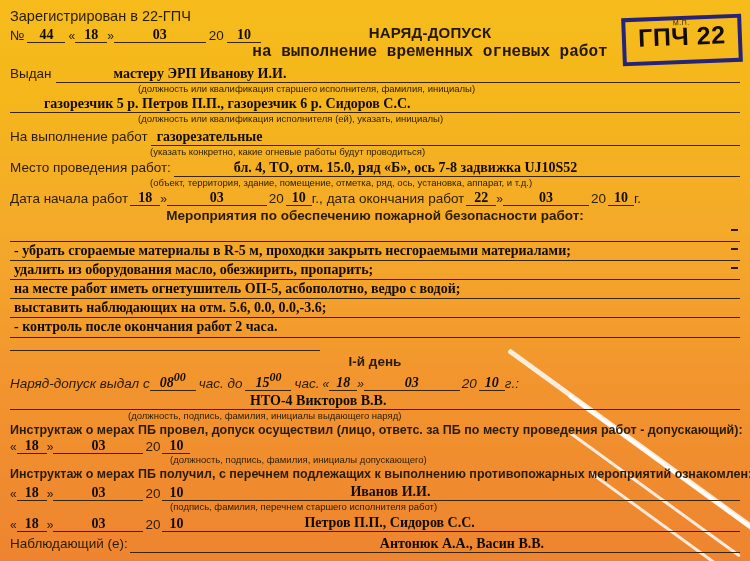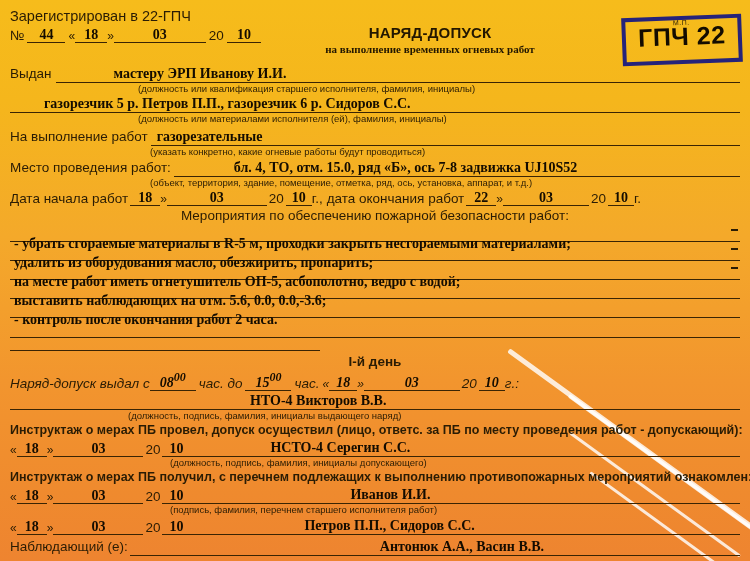--- a/index.html
+++ b/index.html
@@ -81,23 +81,23 @@
 
   .title {
     font-family: "Liberation Sans", sans-serif;
     font-weight: bold;
     font-size: 15px;
     letter-spacing: .2px;
     color: #231700;
     text-align: center;
   }
   .subtitle {
-    font-family: Liberation Serif, serif;
-    font-weight: bold;
-    font-size: 11px;
+    font-family: Liberation Mono, monospace;
+    font-weight: bold;
+    font-size: 16px;
     color: #231700;
     text-align: center;
   }
 
   
   .rule {
     border-bottom: 1.6px solid #3a2403;
   }
 
   .row { display: flex; align-items: flex-end; }
@@ -151,21 +151,21 @@
   .sup { font-size: 12px; vertical-align: super; }
 
   
   .meas-line {
     position: relative;
     height: 19px;
     border-bottom: 1.6px solid #3a2403;
     padding-left: 4px;
     box-sizing: border-box;
   }
-  .meas-line .fill { position: relative; top: 11px; }
+  .meas-line .fill { position: relative; top: 18px; }
   .meas-dash {
     position: absolute;
     right: 2px;
     top: 6px;
     width: 7px;
     height: 2px;
     background: #2a1c04;
   }
   .blank-line {
     height: 19px;
@@ -219,21 +219,21 @@
       <span class="lbl" style="padding-bottom:2px;">Выдан</span>
       <span class="rule" style="flex:1; margin-left:4px; padding-left:58px; height:18px;">
         <span class="fill">мастеру ЭРП Иванову И.И.</span>
       </span>
     </div>
     <div class="hint" style="padding-left:128px;">(должность или квалификация старшего исполнителя, фамилия, инициалы)</div>
 
     <div class="rule" style="height:18px; padding-left:34px; margin-top:0;">
       <span class="fill">газорезчик 5 р. Петров П.П., газорезчик 6 р. Сидоров С.С.</span>
     </div>
-    <div class="hint" style="padding-left:128px;">(должность или материалами  исполнителя (ей), фамилия, инициалы)</div>
+    <div class="hint" style="padding-left:128px;">(должность или квалификация  исполнителя (ей), указать, инициалы)</div>
 
     <div class="row" style="margin-top:3px;">
       <span class="lbl" style="padding-bottom:2px;">На выполнение работ</span>
       <span class="rule" style="flex:1; margin-left:3px; padding-left:6px; height:18px;">
         <span class="fill">газорезательные</span>
       </span>
     </div>
     <div class="hint" style="padding-left:140px;">(указать конкретно, какие огневые работы будут проводиться)</div>
 
     <div class="row" style="margin-top:1px;">
@@ -254,21 +254,21 @@
       <span class="lbl">г.,</span>
       <span class="lbl" style="margin-left:4px;">дата окончания работ</span>
       <span class="ul-val" style="width:30px; margin-left:2px;">22</span>
       <span class="lbl" style="font-size:12px;">»</span>
       <span class="ul-val" style="width:86px;">03</span>
       <span class="lbl" style="margin:0 2px;">20</span>
       <span class="ul-val" style="width:26px;">10</span>
       <span class="lbl">г.</span>
     </div>
 
-    <div class="lbl" style="margin-top:2px;">Мероприятия по обеспечению пожарной безопасности работ:</div>
+    <div class="lbl" style="margin-top:2px;font-weight:bold;">Мероприятия по обеспечению пожарной безопасности работ:</div>
 
     <div>
       <div class="meas-line">
         <span class="fill">- убрать сгораемые материалы в R-5 м, проходки закрыть несгораемыми материалами;</span>
         <span class="meas-dash"></span>
       </div>
       <div class="meas-line">
         <span class="fill">удалить из оборудования масло, обезжирить, пропарить;</span>
         <span class="meas-dash"></span>
       </div>
@@ -314,23 +314,20 @@
 
     <div class="lbl lbl-b" style="margin-top:2px; font-size:12.5px;">Инструктаж о мерах ПБ провел, допуск осуществил (лицо, ответс. за ПБ по месту проведения работ - допускающий):</div>
 
     <div class="row" style="margin-top:1px;">
       <span class="lbl" style="font-size:12px;">«</span>
       <span class="ul-val" style="width:30px;">18</span>
       <span class="lbl" style="font-size:12px;">»</span>
       <span class="ul-val" style="width:90px;">03</span>
       <span class="lbl" style="margin:0 2px;">20</span>
       <span class="ul-val" style="width:28px;">10</span>
-      <span class="rule" style="flex:1; height:18px; padding-left:80px;">
-        <span class="fill">НСТО-4 Серегин С.С.</span>
-      </span>
     </div>
     <div class="hint" style="padding-left:160px;">(должность, подпись, фамилия, инициалы допускающего)</div>
 
     <div class="lbl lbl-b" style="margin-top:2px; font-size:12.5px;">Инструктаж о мерах ПБ получил, с перечнем подлежащих к выполнению противопожарных мероприятий ознакомлен:</div>
 
     <div class="row" style="margin-top:1px;">
       <span class="lbl" style="font-size:12px;">«</span>
       <span class="ul-val" style="width:30px;">18</span>
       <span class="lbl" style="font-size:12px;">»</span>
       <span class="ul-val" style="width:90px;">03</span>

